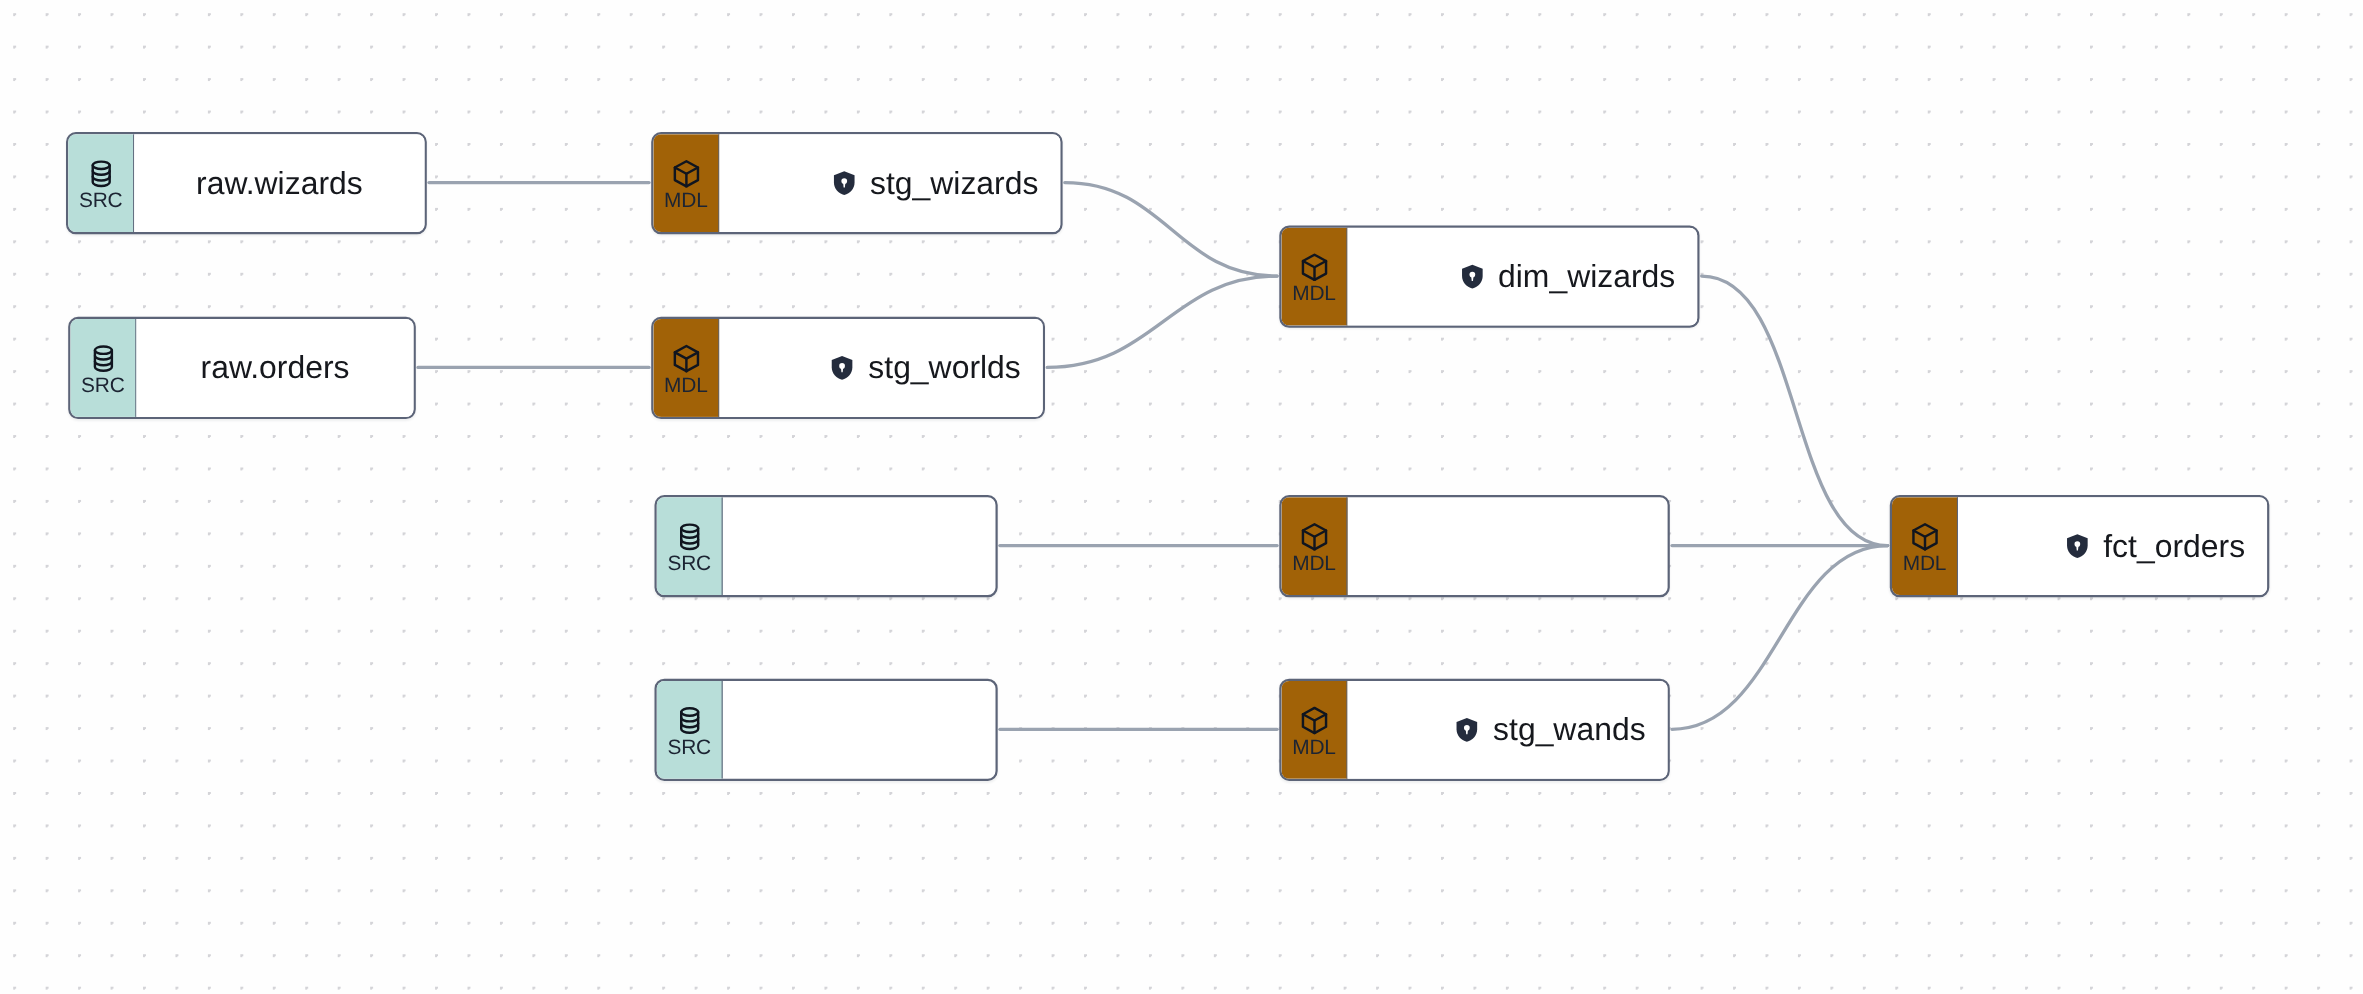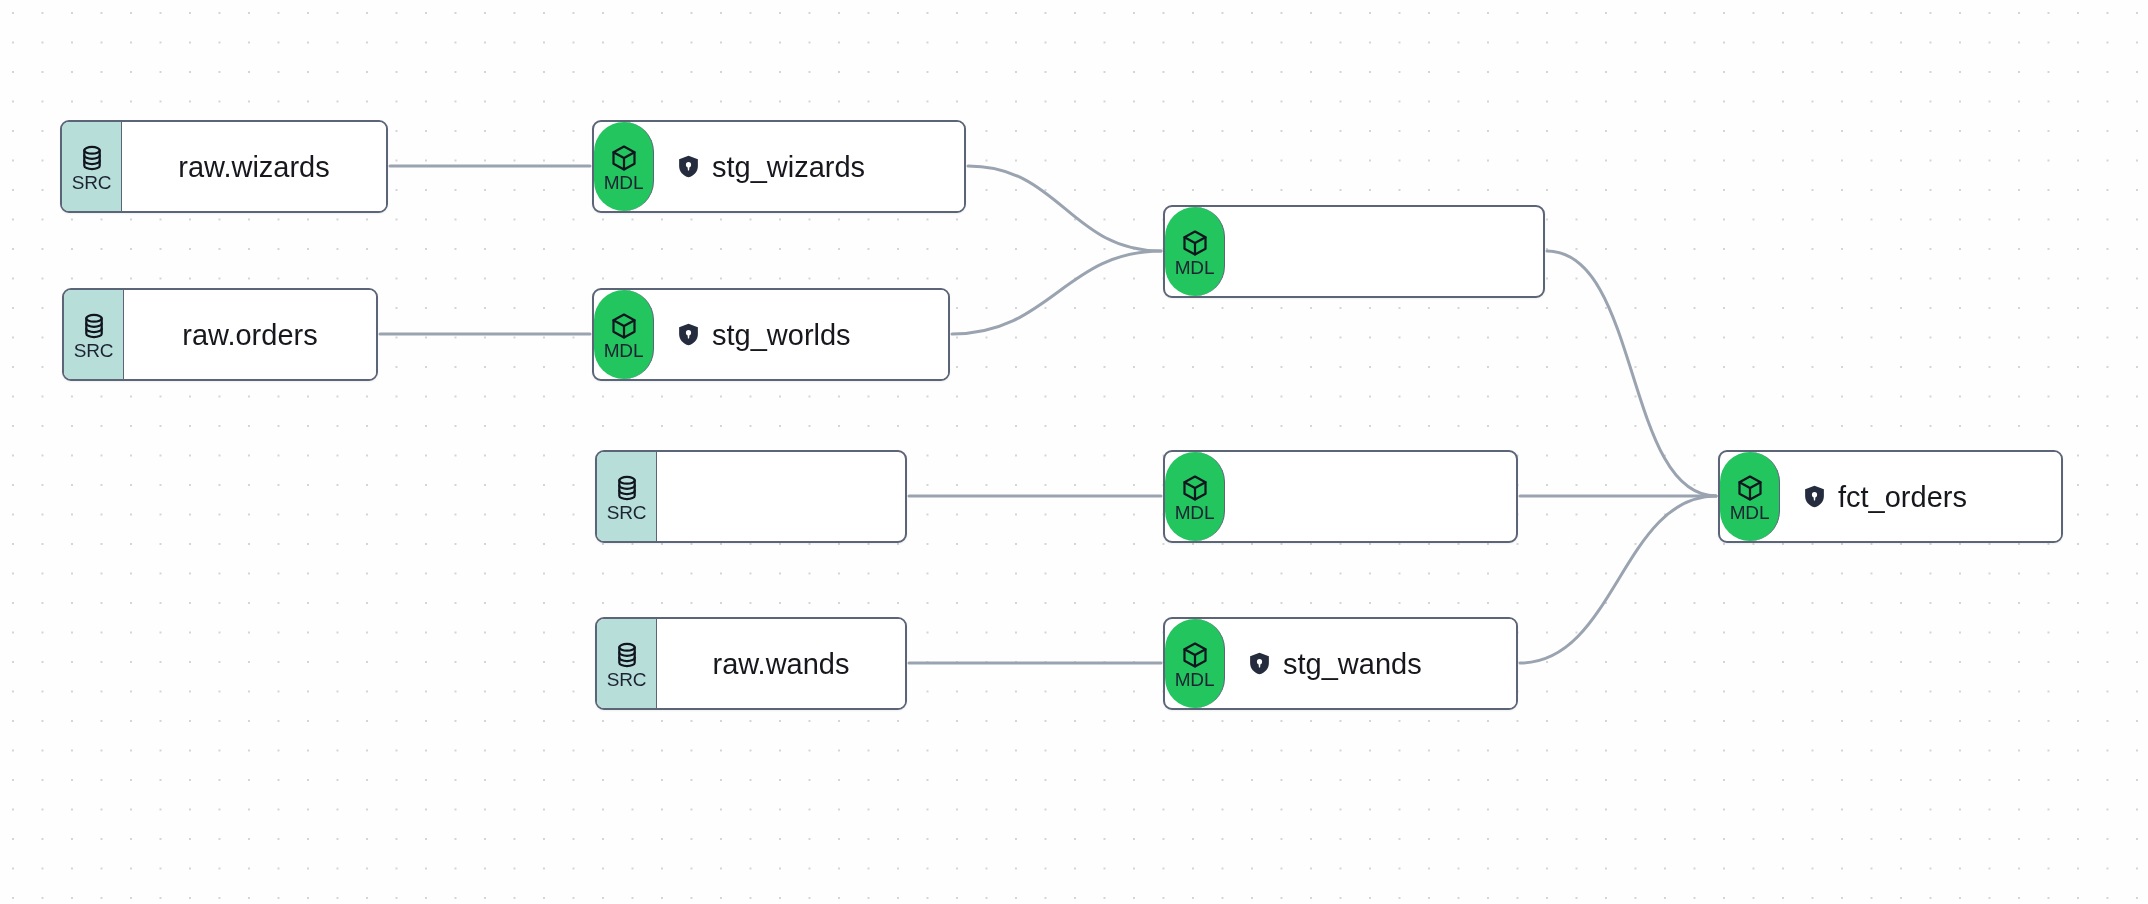--- a/index.html
+++ b/index.html
@@ -45,38 +45,38 @@
     display: flex;
     flex-direction: column;
     align-items: center;
     justify-content: center;
     gap: 1px;
     border-right: 1.5px solid #5c6478;
     box-sizing: border-box;
     padding-top: 2px;
   }
   .node.src .node-badge { background: #b8ded9; }
-  .node.mdl .node-badge { background: #22c55e; border-radius: 30px; }
+  .node.mdl .node-badge { background: #a16207; }
   .badge-icon {
     width: 28px;
     height: 28px;
     display: block;
   }
   .badge-label {
     font-size: 19px;
     line-height: 19px;
     color: #1c2433;
     letter-spacing: -0.2px;
     font-family: "Liberation Sans", sans-serif;
   }
   .node-body {
     flex: 1 1 auto;
     display: flex;
     align-items: center;
-    justify-content: flex-start;
+    justify-content: flex-end;
     gap: 11px;
     padding: 0 20px 0 22px;
     background: #ffffff;
   }
   .node-body.centered { justify-content: center; padding: 0 14px; }
   .shield-icon {
     width: 25px;
     height: 25px;
     flex: 0 0 25px;
     display: block;
@@ -155,23 +155,20 @@
           <span>
             <svg class="badge-icon" viewBox="0 0 24 24" fill="none" stroke="#10151f" stroke-width="1.9" stroke-linecap="round" stroke-linejoin="round">
               <ellipse cx="12" cy="5.4" rx="6.6" ry="2.9"></ellipse>
               <path d="M5.4 5.4 v4.4 c0 1.6 3 2.9 6.6 2.9 s6.6-1.3 6.6-2.9 V5.4"></path>
               <path d="M5.4 9.9 v4.4 c0 1.6 3 2.9 6.6 2.9 s6.6-1.3 6.6-2.9 V9.9"></path>
               <path d="M5.4 14.3 v4.3 c0 1.6 3 2.9 6.6 2.9 s6.6-1.3 6.6-2.9 v-4.3"></path>
             </svg>
           </span>
           <span class="badge-label">SRC</span>
         </div>
-        <div class="node-body centered">
-          <span class="node-label">raw.wands</span>
-        </div>
       </div>
       <div class="node mdl" style="left: 592px; top: 120px; width: 374px; height: 93px;">
         <div class="node-badge">
           <span>
             <svg class="badge-icon" viewBox="0 0 24 24" fill="none" stroke="#10151f" stroke-width="1.9" stroke-linecap="round" stroke-linejoin="round">
               <path d="M12 2.2 L21 7.1 L21 16.9 L12 21.8 L3 16.9 L3 7.1 Z"></path>
               <path d="M3 7.1 L12 12 L21 7.1"></path>
               <path d="M12 12 L12 21.8"></path>
             </svg>
           </span>
@@ -247,20 +244,30 @@
       <div class="node mdl" style="left: 1163px; top: 205px; width: 382px; height: 93px;">
         <div class="node-badge">
           <span>
             <svg class="badge-icon" viewBox="0 0 24 24" fill="none" stroke="#10151f" stroke-width="1.9" stroke-linecap="round" stroke-linejoin="round">
               <path d="M12 2.2 L21 7.1 L21 16.9 L12 21.8 L3 16.9 L3 7.1 Z"></path>
               <path d="M3 7.1 L12 12 L21 7.1"></path>
               <path d="M12 12 L12 21.8"></path>
             </svg>
           </span>
           <span class="badge-label">MDL</span>
+        </div>
+        <div class="node-body">
+          <span>
+            <svg class="shield-icon" viewBox="0 0 24 24">
+              <path d="M12 1.6 L21 5.1 V11.4 C21 16.9 17.2 20.8 12 22.4 C6.8 20.8 3 16.9 3 11.4 V5.1 Z" fill="#242c3d"></path>
+              <circle cx="12" cy="10.2" r="2.5" fill="#ffffff"></circle>
+              <path d="M10.9 10.6 h2.2 l-0.55 5.2 h-1.1 Z" fill="#ffffff"></path>
+            </svg>
+          </span>
+          <span class="node-label">dim_wizards</span>
         </div>
       </div>
       <div class="node mdl" style="left: 1718px; top: 450px; width: 345px; height: 93px;">
         <div class="node-badge">
           <span>
             <svg class="badge-icon" viewBox="0 0 24 24" fill="none" stroke="#10151f" stroke-width="1.9" stroke-linecap="round" stroke-linejoin="round">
               <path d="M12 2.2 L21 7.1 L21 16.9 L12 21.8 L3 16.9 L3 7.1 Z"></path>
               <path d="M3 7.1 L12 12 L21 7.1"></path>
               <path d="M12 12 L12 21.8"></path>
             </svg>

